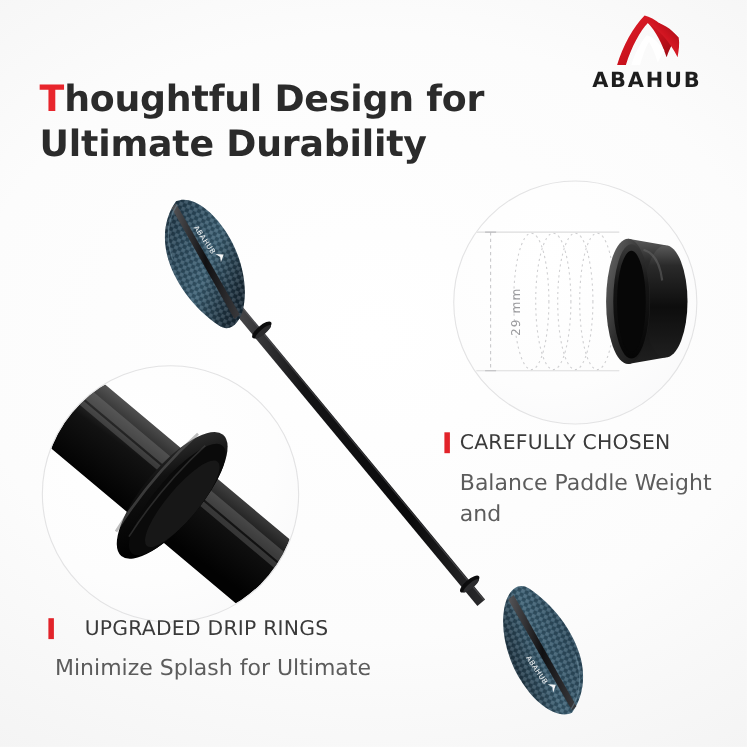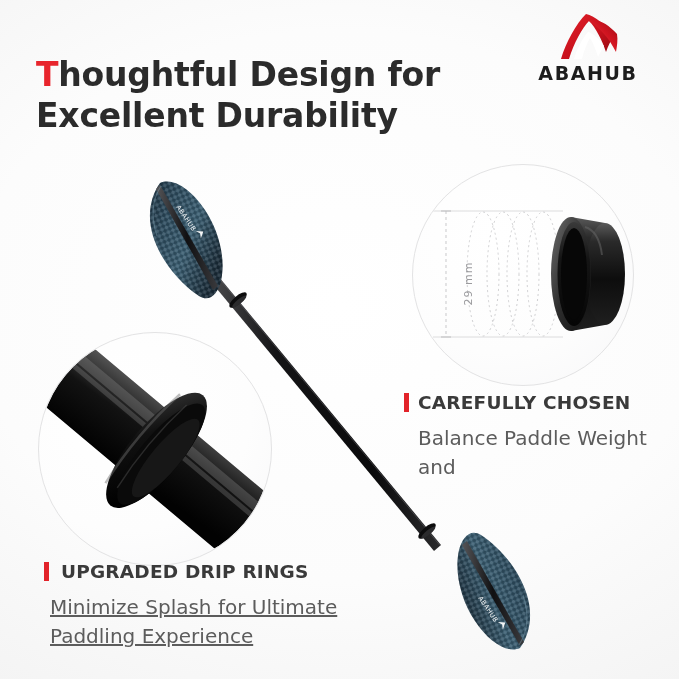--- a/index.html
+++ b/index.html
@@ -44,21 +44,21 @@
     letter-spacing: 1.6px;
     color: #1d1d1d;
     line-height: 1;
     font-family: "DejaVu Sans", "Liberation Sans", sans-serif;
   }
 
   
   #title {
     position: absolute;
     left: 36px;
-    top: 55px;
+    top: 70px;
     width: 460px;
     font-size: 33px;
     font-weight: 700;
     line-height: 1.23;
     color: #2b2b2b;
     letter-spacing: -0.2px;
   }
   #title .accent { color: #e8252c; }
 
   
@@ -121,41 +121,41 @@
     width: 5px;
     height: 19px;
     background: #e2232a;
     margin-top: 2px;
   }
   .callout-title {
     font-size: 18.5px;
     color: #3a3a3a;
     line-height: 1.25;
     letter-spacing: 0.2px;
-    font-weight: 700;
+    font-weight: 400;
   }
   .callout-body {
     font-size: 20px;
     color: #5c5c5c;
     line-height: 1.45;
     margin-top: 10px;
   }
   #callout-shaft {
     left: 404px;
     top: 391px;
     width: 265px;
   }
   #callout-shaft .callout-body { margin-left: 14px; }
   #callout-drip {
     left: 44px;
     top: 560px;
     width: 300px;
   }
-  #callout-drip .callout-head { gap: 12px; }
-  #callout-drip .callout-body { margin-left: 6px; text-decoration: underline; }
+  #callout-drip .callout-head { gap: 28px; }
+  #callout-drip .callout-body { margin-left: 6px; }
 </style>
 </head>
 <body>
 
 <div id="stage">
 
   <div id="brand">
     <svg id="brand-mark" viewBox="0 0 64 50">
       <defs>
         <linearGradient id="gRed1" x1="0" y1="0" x2="1" y2="1">
@@ -174,21 +174,21 @@
 
       <path d="M33 9 C43 15 53 26 60 40 C61 34 62 28 61 22 C52 12 42 6 33 9 Z" fill="url(#gRed2)"></path>
 
       <path d="M32 20 C26 27 21 37 18 47 C20 47 24 47 26 47 C28 39 31 31 34 26 C37 31 40 38 42 45 C44 41 46 37 48 34 C43 27 37 21 32 20 Z" fill="#ffffff"></path>
     </svg>
     <div id="brand-word">ABAHUB</div>
   </div>
 
   <div id="title">
     <span class="accent">T</span><span>houghtful Design for</span><br>
-    <span>Excellent Durability</span>
+    <span>Ultimate Durability</span>
   </div>
 
   <div class="bubble" id="bubble-shaft">
     <svg id="shaft-diagram" viewBox="0 0 220 220">
       <defs>
         <linearGradient id="tubeFace" x1="0" y1="0" x2="0" y2="1">
           <stop offset="0%" stop-color="#3a3a3a"></stop>
           <stop offset="35%" stop-color="#151515"></stop>
           <stop offset="100%" stop-color="#050505"></stop>
         </linearGradient>
@@ -383,17 +383,16 @@
     </div>
   </div>
 
   <div class="callout" id="callout-drip">
     <div class="callout-head">
       <span class="bar"></span>
       <span class="callout-title">UPGRADED DRIP RINGS</span>
     </div>
     <div class="callout-body">
       <span>Minimize Splash for Ultimate</span><br>
-      <span>Paddling Experience</span>
     </div>
   </div>
 
 </div>
 
 </body></html>

